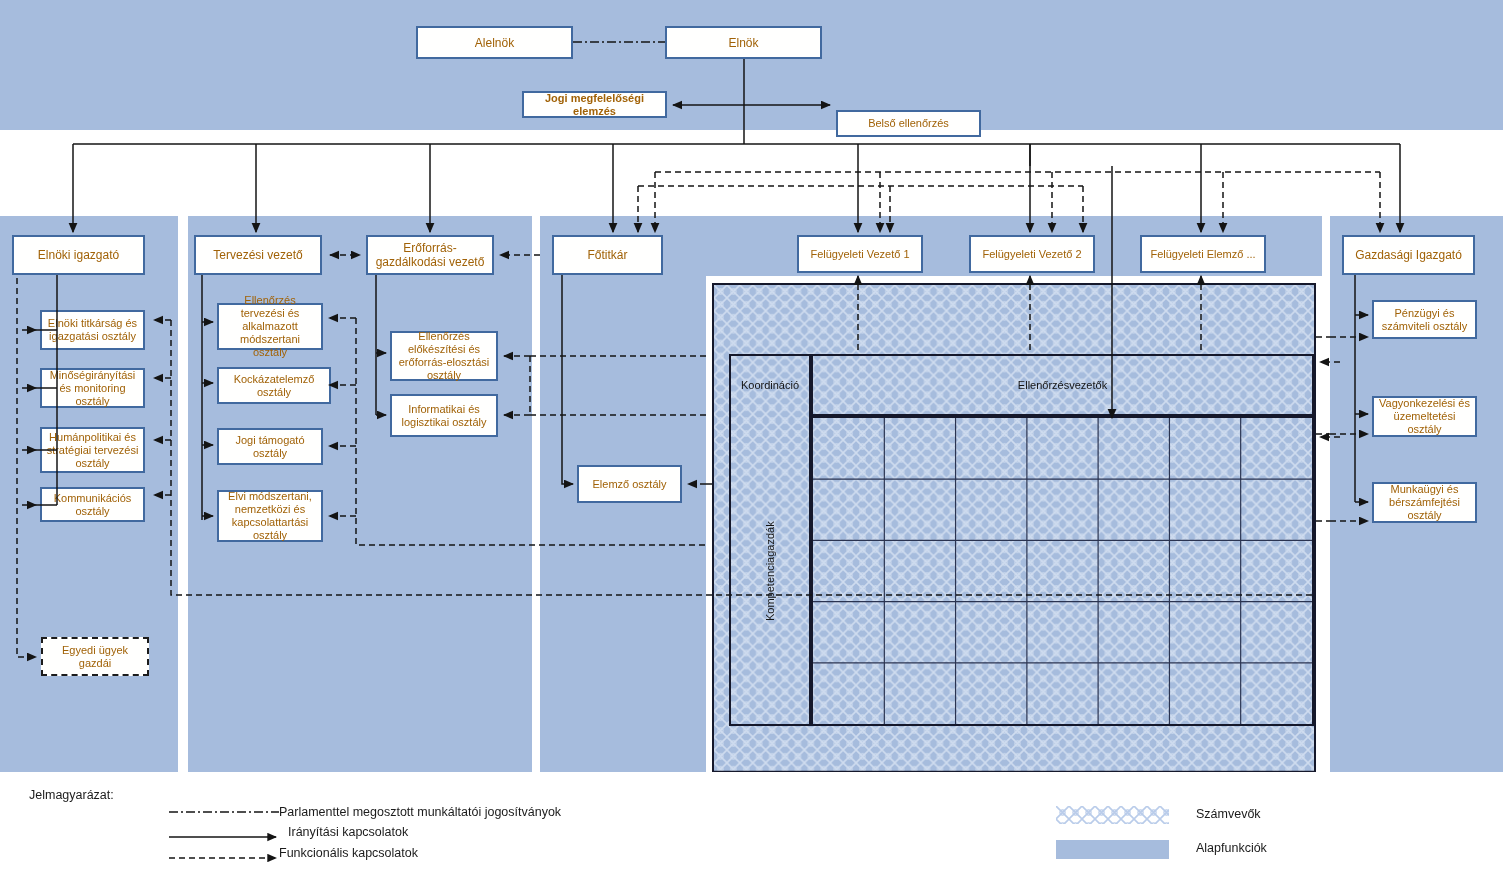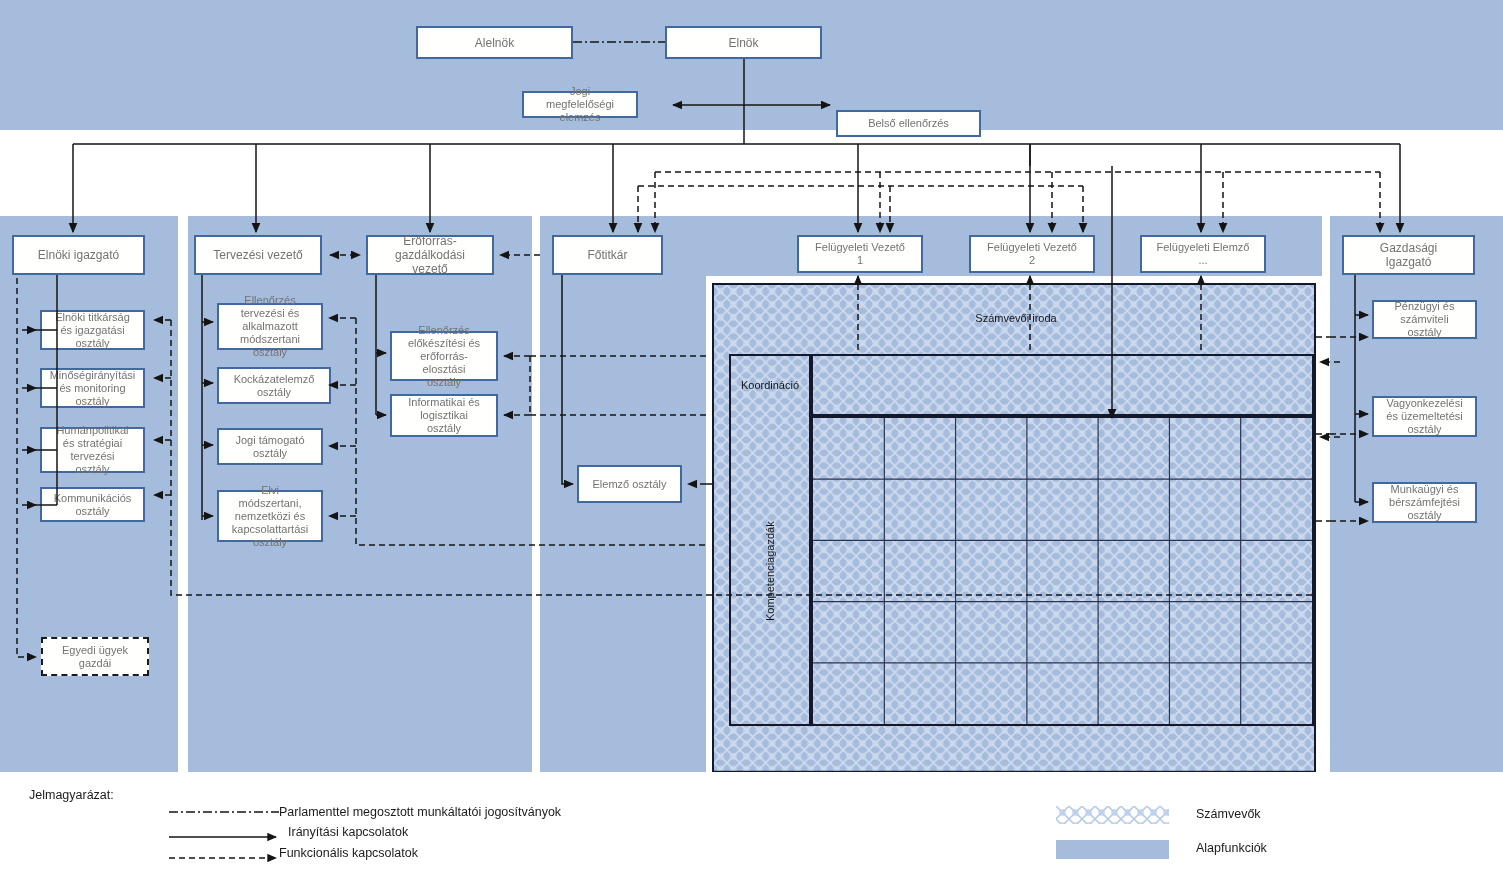--- a/index.html
+++ b/index.html
@@ -12,21 +12,21 @@
 
   
   .panel{position:absolute;background:#a6bcdd;}
 
   
   .node{
     position:absolute;box-sizing:border-box;
     background:#fffffe;border:2px solid #41699f;
     display:flex;align-items:center;justify-content:center;
     text-align:center;font-size:11px;line-height:13px;
-    color:#737373;padding:2px 12px;
+    color:#a16207;padding:2px 4px;
   }
   .node.big{font-size:12px;line-height:14px;}
   .node.dashed{border:2px dashed #1b1b1b;}
 
   
   svg.lines{position:absolute;left:0;top:0;width:1503px;height:870px;overflow:visible;}
 
   
   #matrix{position:absolute;box-sizing:border-box;border:2px solid #15182b;}
   .hatch-fill{position:absolute;left:0;top:0;right:0;bottom:0;}
@@ -48,21 +48,21 @@
 <body>
 
 <div id="root">
 
   <div class="panel" style="left:0px;top:0px;width:1503px;height:130px;"></div>
 
   <div class="node big" style="left:416px;top:26px;width:157px;height:33px;">Alelnök</div>
 
   <div class="node big" style="left:665px;top:26px;width:157px;height:33px;text-align:center;">Elnök</div>
 
-  <div class="node" style="left:522px;top:91px;width:116px;height:27px;">Jogi megfelelőségi elemzés</div>
+  <div class="node" style="left:522px;top:91px;width:145px;height:27px;font-weight:bold;">Jogi megfelelőségi elemzés</div>
 
   <div class="node" style="left:836px;top:91px;width:145px;height:27px;margin-top:19px;">Belső ellenőrzés</div>
 
   <div class="panel" style="left:0px;top:216px;width:178px;height:556px;">
     
     
   </div>
 
   <div class="panel" style="left:188px;top:216px;width:344px;height:556px;">
     
@@ -84,27 +84,27 @@
       <defs>
         <pattern id="hatchPat" width="13" height="13" patternUnits="userSpaceOnUse">
           <rect width="13" height="13" fill="#a6bcdd"></rect>
           <path d="M0,0 L13,13 M13,0 L0,13" stroke="#cfdcef" stroke-width="1.6"></path>
           <circle cx="6.5" cy="6.5" r="2.6" fill="none" stroke="#cfdcef" stroke-width="1.1"></circle>
         </pattern>
       </defs>
       <rect x="0" y="0" width="604" height="489" fill="url(#hatchPat)"></rect>
     </svg>
 
-    <div class="mtx-text" style="left:0px;top:24px;width:604px;height:18px;">Számvevői iroda</div>
 
     <div class="mtx-cellbox" style="left:15px;top:69px;width:82px;height:372px;"></div>
     <div class="mtx-text" style="left:15px;top:69px;width:82px;height:62px;">Koordináció</div>
     <div class="mtx-text vert" style="left:15px;top:131px;width:82px;height:310px;">Kompetenciagazdák</div>
 
     <div class="mtx-cellbox" style="left:97px;top:69px;width:503px;height:62px;"></div>
+    <div class="mtx-text" style="left:97px;top:69px;width:503px;height:62px;">Ellenőrzésvezetők</div>
 
     <div class="mtx-cellbox" style="left:97px;top:131px;width:503px;height:310px;">
       <svg style="position:absolute;left:0;top:0;width:100%;height:100%;" viewBox="0 0 503 310" preserveAspectRatio="none">
         <g stroke="#2a3350" stroke-width="1.2" fill="none">
           <line x1="71.9" y1="0" x2="71.9" y2="310"></line>
           <line x1="143.7" y1="0" x2="143.7" y2="310"></line>
           <line x1="215.6" y1="0" x2="215.6" y2="310"></line>
           <line x1="287.4" y1="0" x2="287.4" y2="310"></line>
           <line x1="359.3" y1="0" x2="359.3" y2="310"></line>
           <line x1="431.1" y1="0" x2="431.1" y2="310"></line>

